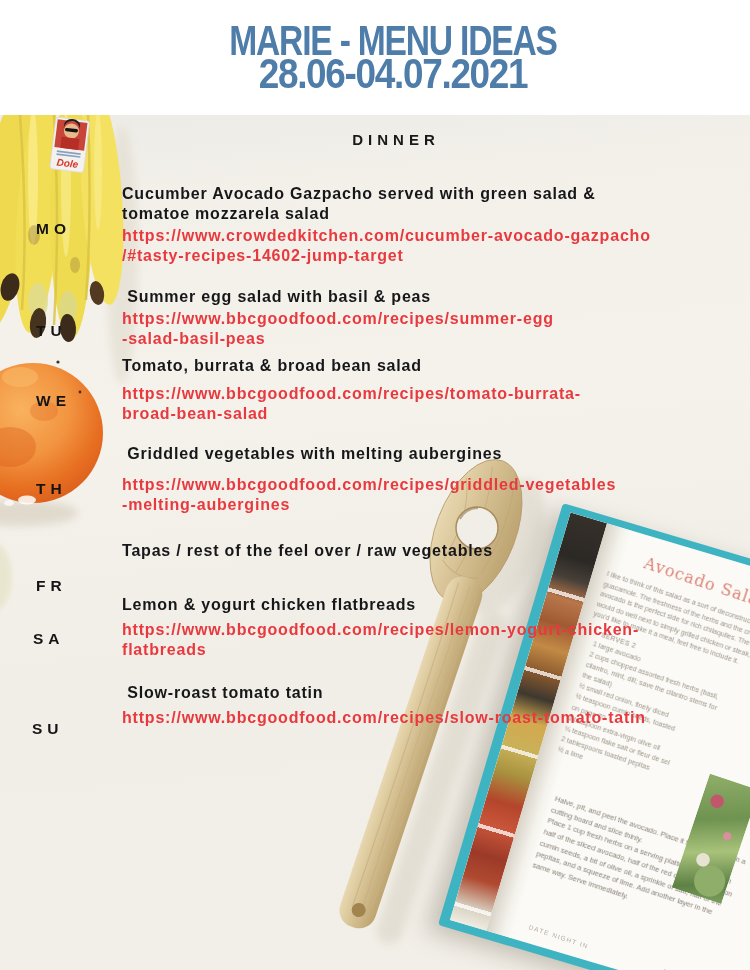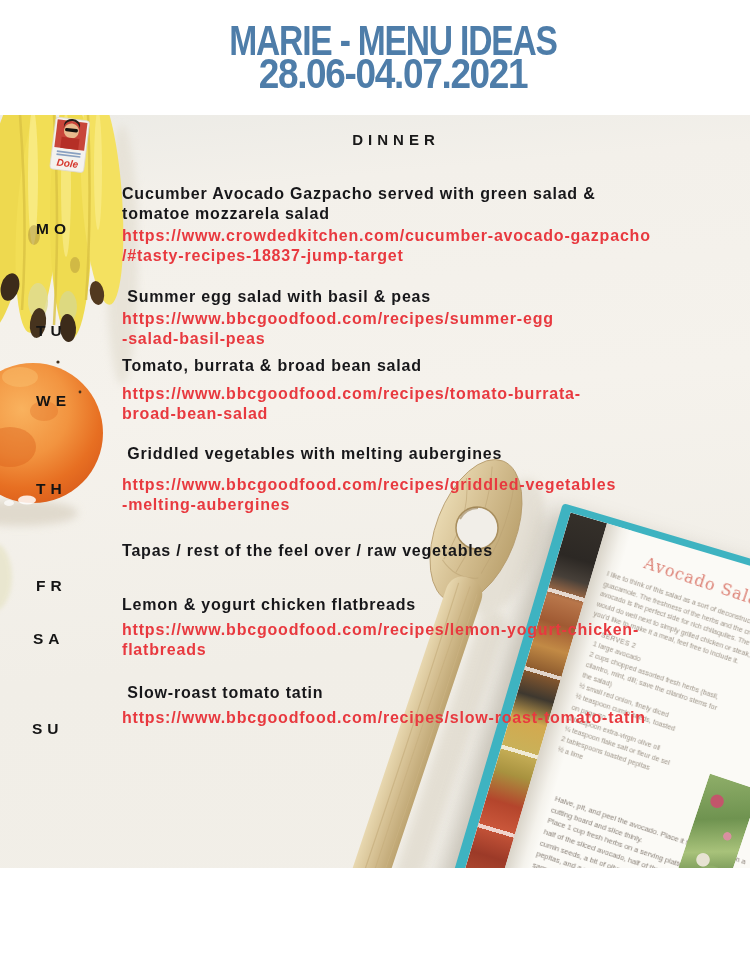--- a/index.html
+++ b/index.html
@@ -1,17 +1,17 @@
 <!DOCTYPE html>
 <html><head>
 <meta charset="utf-8">
 <style>
   html,body{margin:0;padding:0;}
   body{font-family:"Liberation Sans",sans-serif;}
-  #page{position:relative;width:750px;height:868px;background:#ffffff;overflow:hidden;}
+  #page{position:relative;width:750px;height:970px;background:#ffffff;overflow:hidden;}
 
   
   .title-block{position:absolute;left:0;top:24px;width:750px;padding-left:36px;box-sizing:border-box;text-align:center;z-index:5;}
   .title-line{display:block;font-weight:bold;font-size:42px;line-height:33px;letter-spacing:-1.5px;color:#4e7da9;white-space:nowrap;}
   .t1{transform:scaleX(.80);}
   .t2{transform:scaleX(.88);}
 
   
   .photo{position:absolute;left:0;top:115px;width:750px;height:855px;overflow:hidden;
     background:linear-gradient(175deg,#ecebe6 0%,#f3f0ea 10%,#f5f2ec 34%,#f1eee7 62%,#f2efe8 100%);}
@@ -187,21 +187,21 @@
   <div class="overlay">
     <div class="dinner">DINNER</div>
 
     <div class="row">
       <div class="day" style="top:186px">MO</div>
       <div class="content" style="top:184px">
         <div class="meal">Cucumber Avocado Gazpacho served with green salad &amp;</div>
         <div class="meal">tomatoe mozzarela salad</div>
         <div class="links" style="margin-top:2px">
           <a href="#">https://www.crowdedkitchen.com/cucumber-avocado-gazpacho</a>
-          <a href="#">/#tasty-recipes-18837-jump-target</a>
+          <a href="#">/#tasty-recipes-14602-jump-target</a>
         </div>
       </div>
     </div>
 
     <div class="row">
       <div class="day" style="top:288px">TU</div>
       <div class="content" style="top:287px">
         <div class="meal"> Summer egg salad with basil &amp; peas</div>
         <div class="links" style="margin-top:2px">
           <a href="#">https://www.bbcgoodfood.com/recipes/summer-egg</a>

